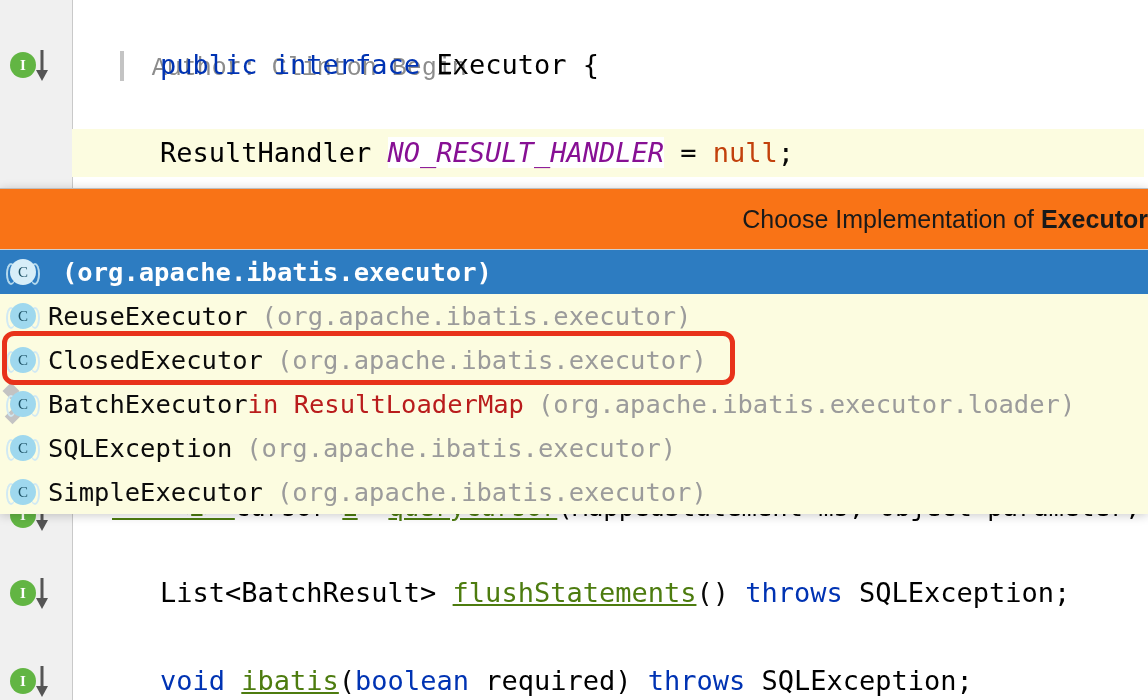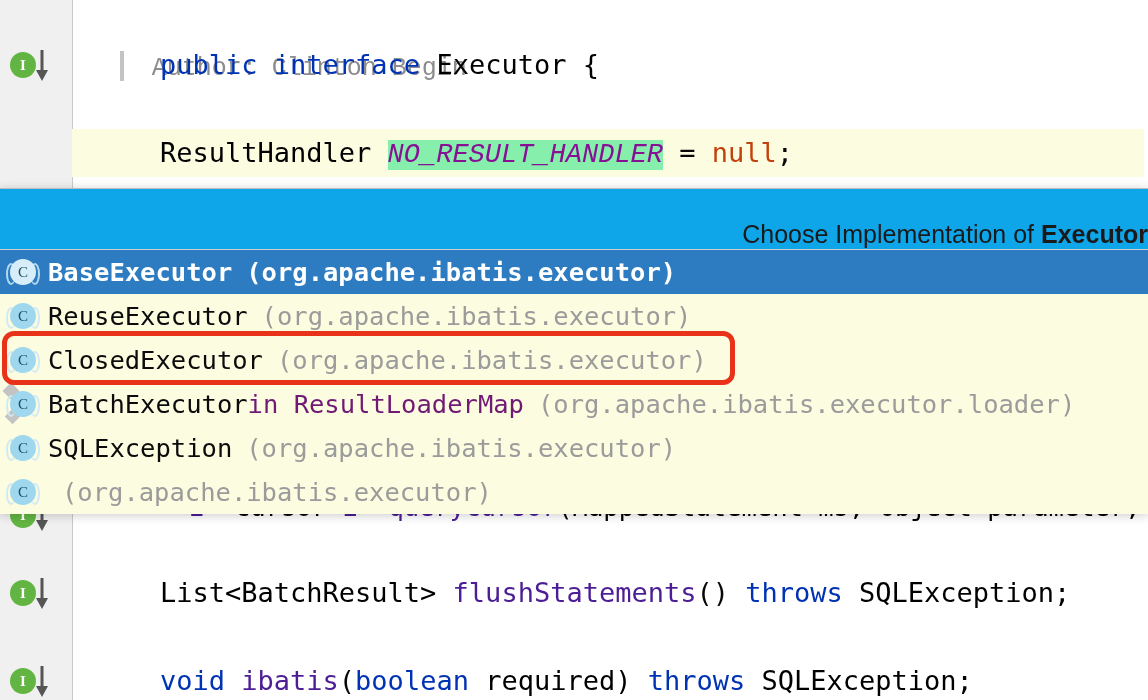--- a/index.html
+++ b/index.html
@@ -36,63 +36,63 @@
   }
   .docline .bar{
     display:inline-block;width:4px;height:30px;background:#c4c4c4;
     vertical-align:-6px;margin-left:6px;
   }
   .docline .dtxt{padding-left:28px;font-family:Liberation Mono, monospace;}
 
   
   .kw{color:#0033b3;}
   .type{color:#000000;}
-  .mth{color:#4c1d95;}
+  .mth{color:#4d7c0f;text-decoration:underline;}
   .fld{color:#871094;font-style:italic;}
-  .fldhl{background:#86efac;font-family:Liberation Mono, monospace;}
+  .fldhl{background:#ffffff;}
   .num{color:#c2410c;}
   .plain{color:#080808;}
 
   
   .impl-marker{position:absolute;left:10px;width:46px;height:34px;}
   .impl-marker .circ{
     position:absolute;left:0;top:4px;width:26px;height:26px;border-radius:50%;
     background:#62b543;display:flex;align-items:center;justify-content:center;
     color:#ffffff;font-family:"Liberation Serif",serif;font-size:15px;font-weight:bold;
   }
   .impl-marker .arrow{
     position:absolute;left:24px;top:0;width:16px;height:34px;
   }
 
   
   #popup{
     position:absolute;left:0;top:188px;width:1148px;height:325px;
     box-shadow:0 2px 10px rgba(0,0,0,.22);
   }
   .popup-header{
-    height:60px;background:#0ea5e9;border-top:1px solid #bdbdbd;
+    height:60px;background:#f97316;border-top:1px solid #bdbdbd;
     border-bottom:1px solid #cfcfcf;
-    display:flex;align-items:flex-end;justify-content:flex-end;
+    display:flex;align-items:center;justify-content:flex-end;
     font-size:25px;color:#1a1a1a;padding-right:0px;overflow:hidden;
   }
   .popup-header .hdr-inner{white-space:nowrap;padding-right:0;}
   .popup-header b{font-weight:bold;}
 
   .popup-list{background:#fcfce0;height:264px;position:relative;overflow:hidden;}
   .row{
     height:44px;display:flex;align-items:center;padding-left:6px;
     font-family:"DejaVu Sans Mono","Liberation Mono",monospace;
     font-size:25.5px;white-space:nowrap;position:relative;
   }
   .row.selected{background:#2d7cc1;}
   .row .cname{color:#0b0b0b;}
   .row.selected .cname{color:#ffffff;font-weight:bold;}
   .row .pkg{color:#9b9b9b;padding-left:14px;}
   .row.selected .pkg{color:#ffffff;font-weight:bold;}
-  .row .inpart{color:#701a75;}
+  .row .inpart{color:#b91c1c;}
 
   .cicon{
     position:relative;width:34px;height:34px;margin-right:8px;flex:0 0 34px;
   }
   .cicon .disc{
     position:absolute;left:4px;top:4px;width:26px;height:26px;border-radius:50%;
     background:#9fd8ee;display:flex;align-items:center;justify-content:center;
     color:#1a4f63;font-family:"Liberation Serif",serif;font-size:15px;
   }
   .row.selected .cicon .disc{background:#d7eef8;color:#1a4f63;}
@@ -197,21 +197,20 @@
   <div class="popup-header">
     <div class="hdr-inner"><span>Choose Implementation of </span><b>Executor</b></div>
   </div>
   <div class="popup-list" id="popup-list">
       <div class="row selected">
         <span class="cicon">
           <span class="wing l"></span>
           <span class="wing r"></span>
           <span class="disc">C</span>
         </span>
-        <span class="cname">BaseExecutor</span>
         <span class="pkg">(org.apache.ibatis.executor)</span>
       </div>
       <div class="row">
         <span class="cicon">
           <span class="wing l"></span>
           <span class="wing r"></span>
           <span class="disc">C</span>
         </span>
         <span class="cname">ReuseExecutor</span>
         <span class="pkg">(org.apache.ibatis.executor)</span>
@@ -245,20 +244,21 @@
         </span>
         <span class="cname">SQLException</span>
         <span class="pkg">(org.apache.ibatis.executor)</span>
       </div>
       <div class="row">
         <span class="cicon">
           <span class="wing l"></span>
           <span class="wing r"></span>
           <span class="disc">C</span>
         </span>
+        <span class="cname">SimpleExecutor</span>
         <span class="pkg">(org.apache.ibatis.executor)</span>
       </div>
     </div>
 </div>
 
 <div id="annot" style="top: 331px; height: 54px; border-color: rgb(232, 50, 26);"></div>
 
 <div id="watermark">@稀土掘金技术社区</div>
 
 </body></html>

